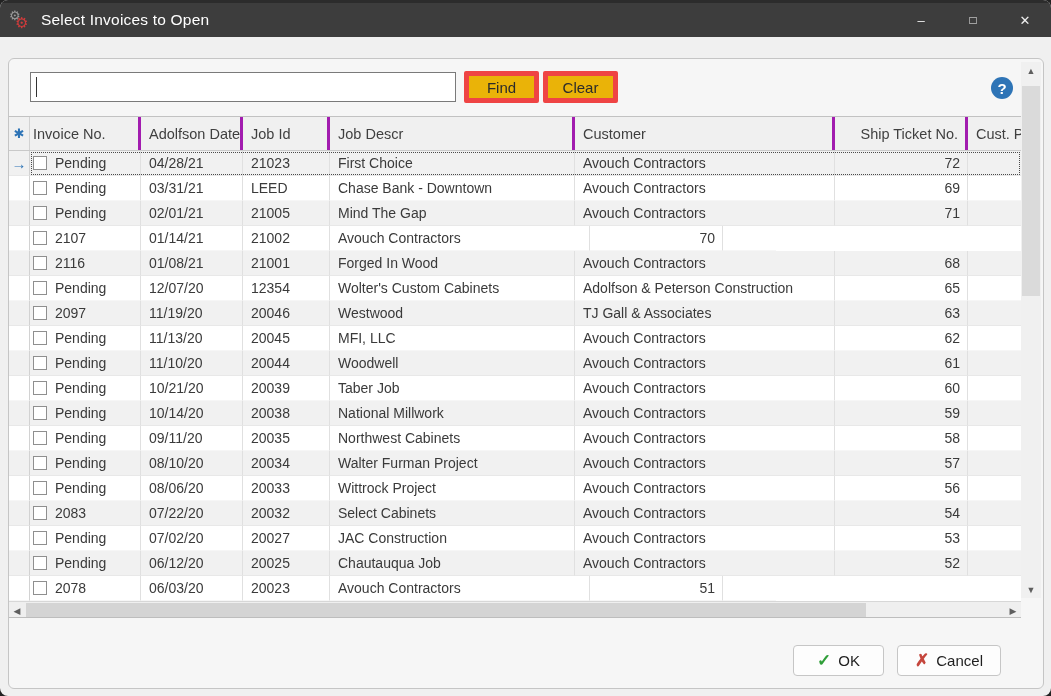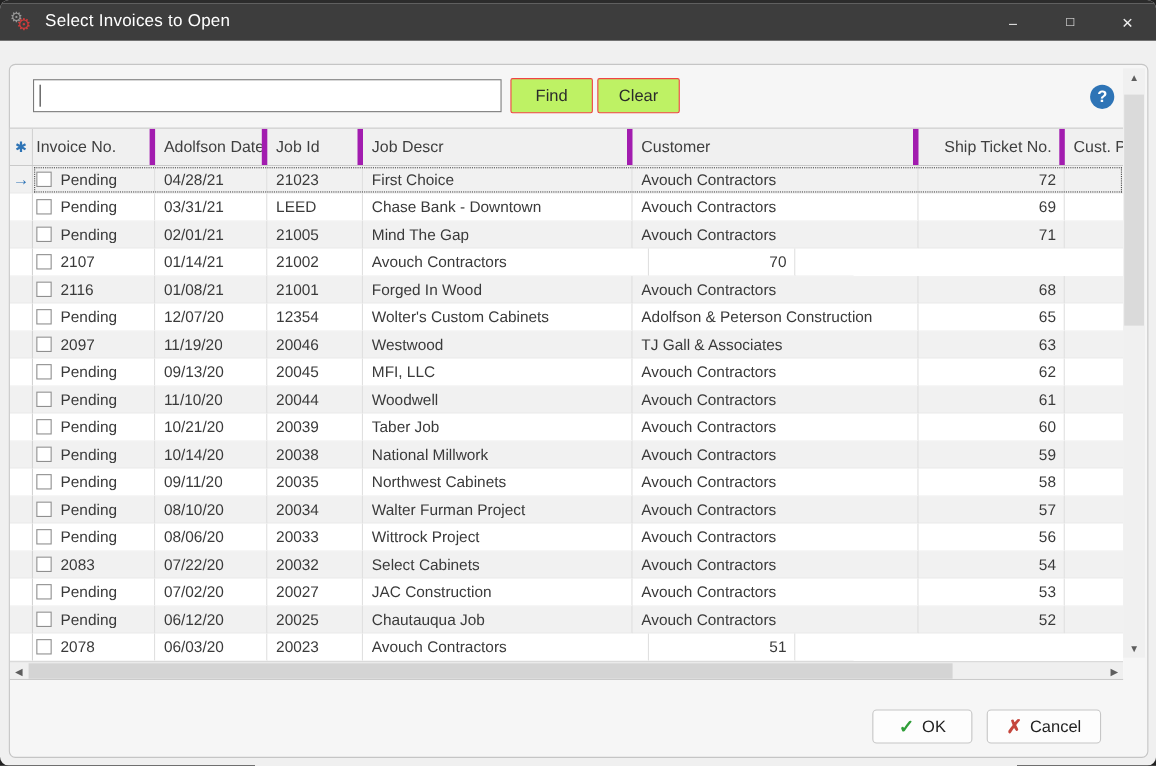--- a/index.html
+++ b/index.html
@@ -31,40 +31,40 @@
     background:#f6f6f6;border:1px solid #c5c5c5;border-radius:6px;
   }
   
   .search-input{
     position:absolute;left:30px;top:72px;width:426px;height:30px;
     border:1px solid #7a7a7a;background:#fff;font-family:"Liberation Sans",sans-serif;
     font-size:15px;padding:0 6px;outline:none;color:#222;
   }
   .caret{position:absolute;left:36px;top:77px;width:1px;height:20px;background:#333;}
   .btn{
-    position:absolute;height:32px;background:#bef264;border:1px solid #ef4444;
+    position:absolute;height:32px;background:#eab308;border:5px solid #ef4444;
     border-radius:2px;font-size:15px;color:#2b2b2b;display:flex;align-items:center;
     justify-content:center;font-family:"Liberation Sans",sans-serif;
   }
   .btn-find{left:464px;top:71px;width:75px;}
   .btn-clear{left:543px;top:71px;width:75px;}
   .help-btn{
     position:absolute;left:991px;top:77px;width:22px;height:22px;border-radius:50%;
     background:#2e74b6;color:#fff;font-weight:bold;font-size:15px;
     display:flex;align-items:center;justify-content:center;border:none;
   }
   
   .grid{
     position:absolute;left:9px;top:116px;width:1012px;height:502px;
     background:#fff;border-top:1px solid #c2c2c2;border-bottom:1px solid #bdbdbd;
     font-size:14px;color:#3a3a3a;overflow:hidden;
   }
   .grid-header{display:flex;height:34px;background:#f0f0f0;border-bottom:1px solid #c9c9c9;}
   .hcell{
-    display:flex;align-items:center;padding-left:8px;border-right:5px solid #a21caf;
+    display:flex;align-items:center;padding-left:8px;border-right:3px solid #a21caf;
     color:#3f3f3f;font-size:14.5px;overflow:hidden;white-space:nowrap;
   }
   .grid-row{display:flex;height:25px;}
   .grid-row.even{background:#f1f1f1;}
   .grid-row.odd{background:#ffffff;}
   .cell{
     display:flex;align-items:center;padding-left:8px;border-right:1px solid #e0e0e0;
     overflow:hidden;white-space:nowrap;border-bottom:1px solid rgba(0,0,0,0.035);
   }
   .row-main{display:flex;flex:1;min-width:0;}
@@ -352,21 +352,21 @@
         <div class="grid-row odd">
     <div class="cell col-sel">
       <span class="row-arrow"></span>
     </div>
     <div class="row-main">
       <div class="cell col-inv">
         <span class="checkbox"></span>
         <span class="cell-text t-inv">Pending</span>
       </div>
       <div class="cell col-date">
-        <span class="cell-text t-date">09/13/20</span>
+        <span class="cell-text t-date">11/13/20</span>
       </div>
       <div class="cell col-job">
         <span class="cell-text t-job">20045</span>
       </div>
       <div class="cell col-descr">
         <span class="cell-text t-descr">MFI, LLC</span>
       </div>
       <div class="cell col-cust">
         <span class="cell-text t-cust">Avouch Contractors</span>
       </div>

